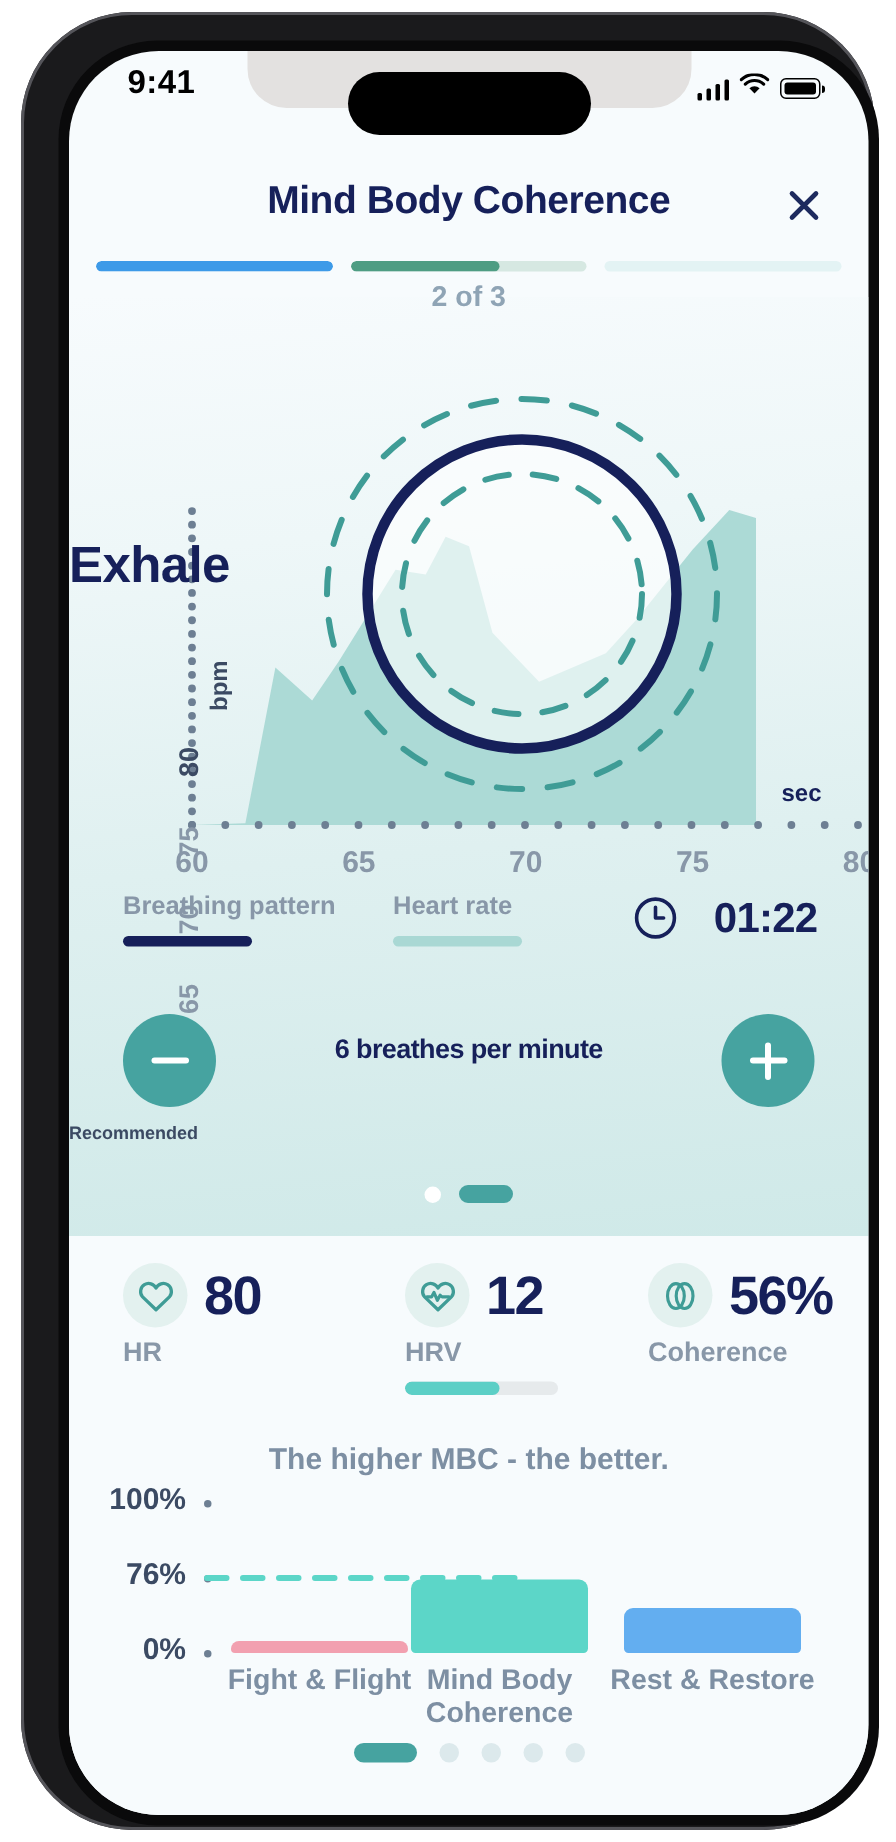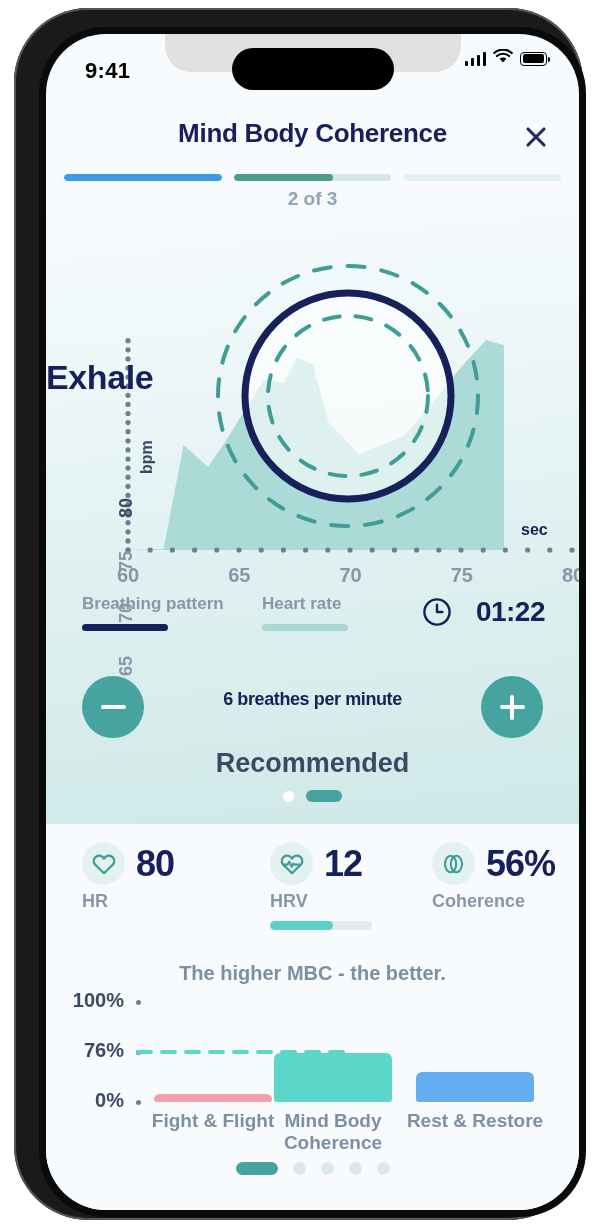--- a/index.html
+++ b/index.html
@@ -29,21 +29,21 @@
     border-radius:60px;
     overflow:hidden;
     background:#f7fbfd;
   }
   
   #status-bar{
     position:absolute; left:0; top:0; width:533px; height:54px;
     z-index:30;
   }
   #status-time{
-    position:absolute; left:39px; top:24px;
+    position:absolute; left:39px; top:8px;
     font-size:22px; font-weight:bold; color:#000;
     letter-spacing:.3px;
   }
   #status-right{
     position:absolute; right:32px; top:15px;
     display:flex; align-items:center; gap:7px;
   }
   .signal-bars{ display:flex; align-items:flex-end; gap:2.5px; height:15px; }
   .signal-bars i{ width:3.5px; background:#000; border-radius:1px; display:block; }
   .signal-bars i:nth-child(1){ height:5px; }
@@ -142,22 +142,22 @@
   }
   #minus-button{ left:36px; }
   #plus-button{ right:36px; }
   .round-btn .bar-h{ position:absolute; width:25px; height:4.5px; background:#fff; border-radius:3px; }
   .round-btn .bar-v{ position:absolute; width:4.5px; height:25px; background:#fff; border-radius:3px; }
   #rate-text{
     position:absolute; left:0; right:0; top:13px; text-align:center;
     font-size:18px; font-weight:bold; color:#16205a; letter-spacing:-.4px;
   }
   #recommended{
-    position:absolute; left:0; right:0; top:72px; text-align:center;
-    font-size:27px; font-weight:bold; color:#3b4a63;
+    position:absolute; left:0; right:0; top:72px; text-align:left;
+    font-size:12px; font-weight:bold; color:#3b4a63;
   }
   #rate-dots{
     position:absolute; left:0; right:0; top:114px;
     display:flex; justify-content:center; align-items:center; gap:12px;
   }
   #rate-dots .dot{ width:11px; height:11px; border-radius:50%; background:#ffffff; }
   #rate-dots .pill{ width:36px; height:12px; border-radius:7px; background:#46a3a0; }
   
   #metrics{
     position:absolute; left:0; top:790px; width:533px; height:120px;

